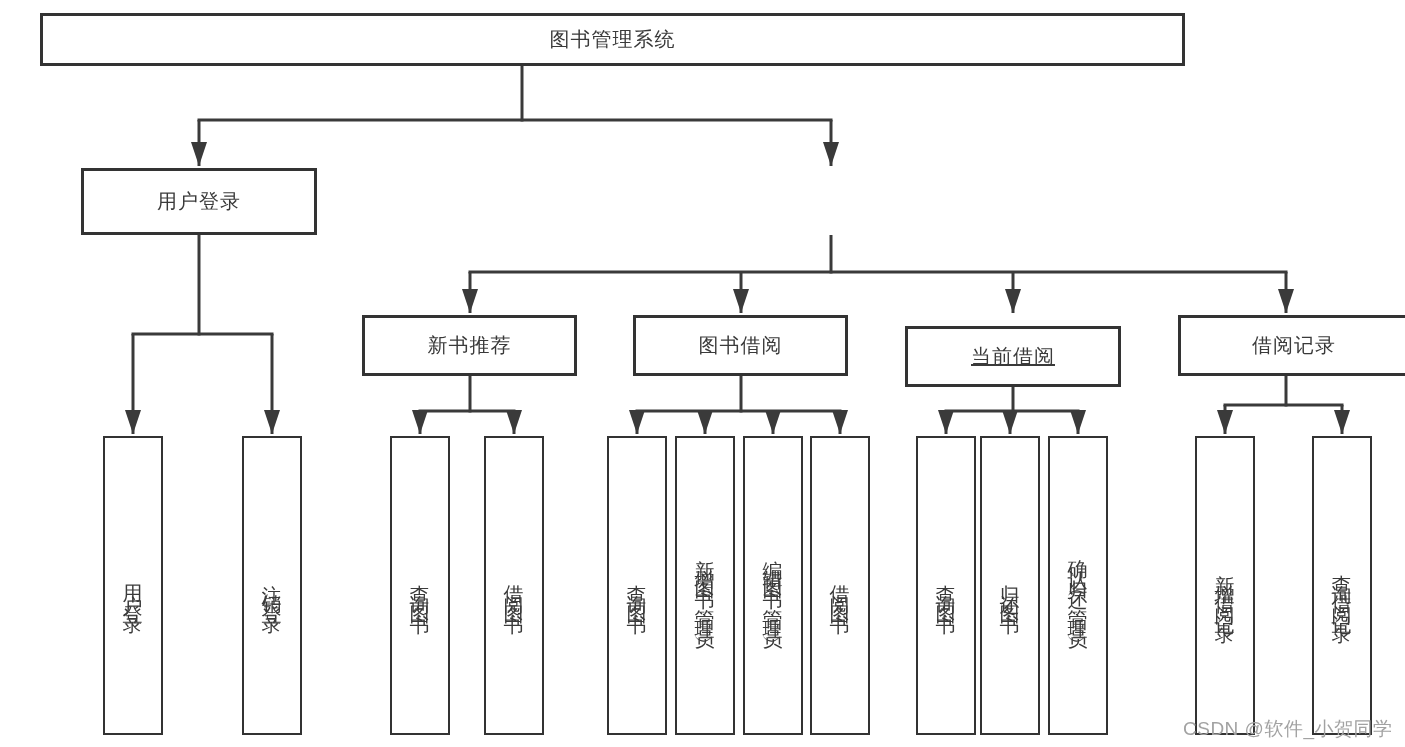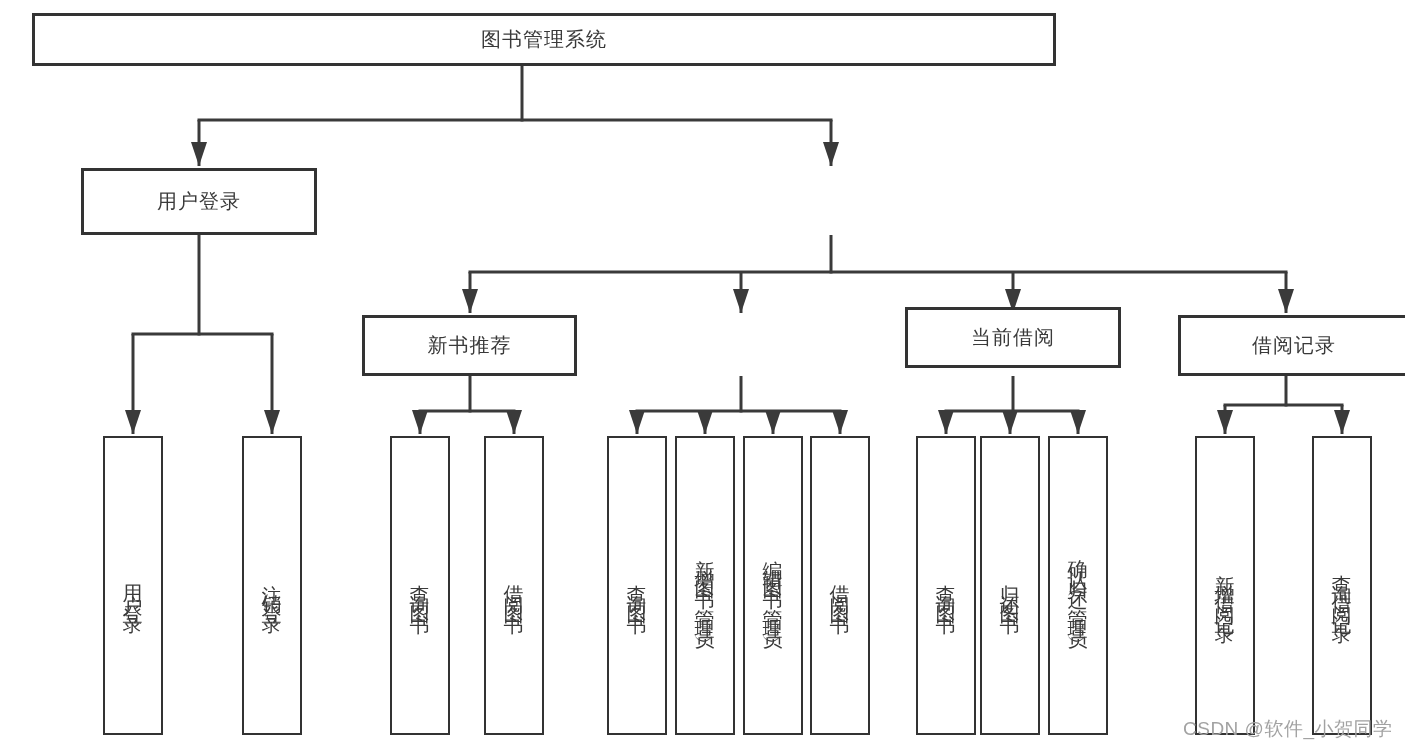--- a/index.html
+++ b/index.html
@@ -37,26 +37,26 @@
   }
   .node.leaf {
     border-width: 2.5px;
     writing-mode: vertical-rl;
     text-orientation: mixed;
     letter-spacing: 10px;
     line-height: 1;
     padding-top: 6px;
   }
   
-  .n-root            { left: 32px;   top: 13px;  width: 1024px; height: 53px; }
+  .n-root            { left: 40px;   top: 13px;  width: 1145px; height: 53px; }
   .n-user-login      { left: 81px;   top: 168px; width: 236px; height: 67px; }
   .n-book-mgmt       { left: 711px;  top: 168px; width: 240px; height: 67px; }
   .n-new-book-rec    { left: 362px;  top: 315px; width: 215px; height: 61px; font-family: Liberation Mono, monospace; }
   .n-book-borrow     { left: 633px;  top: 315px; width: 215px; height: 61px; }
-  .n-current-borrow  { left: 905px;  top: 307px; width: 216px; height: 61px; }
+  .n-current-borrow  { left: 905px;  top: 326px; width: 216px; height: 61px; text-decoration: underline; }
   .n-borrow-record   { left: 1178px; top: 315px; width: 232px; height: 61px; }
   
   .leaf { top: 436px; width: 60px; height: 299px; }
   .n-leaf-user-login     { left: 103px; }
   .n-leaf-logout         { left: 242px; }
   .n-leaf-query-book-1   { left: 390px; }
   .n-leaf-borrow-book-1  { left: 484px; }
   .n-leaf-query-book-2   { left: 607px; }
   .n-leaf-add-book       { left: 675px; }
   .n-leaf-edit-book      { left: 743px; }
@@ -129,20 +129,21 @@
       <line x1="1286" y1="376" x2="1286" y2="406.5"></line>
       <line x1="1223.5" y1="405" x2="1343.5" y2="405"></line>
       <line x1="1225" y1="405" x2="1225" y2="434" marker-end="url(#arrow)"></line>
       <line x1="1342" y1="405" x2="1342" y2="434" marker-end="url(#arrow)"></line>
     </g>
   </svg>
 
   <div class="node n-root">图书管理系统</div>
   <div class="node n-user-login">用户登录</div>
   <div class="node n-new-book-rec">新书推荐</div>
+  <div class="node n-book-borrow">图书借阅</div>
   <div class="node n-current-borrow">当前借阅</div>
   <div class="node n-borrow-record">借阅记录</div>
 
   <div class="node leaf n-leaf-user-login">用户登录</div>
   <div class="node leaf n-leaf-logout">注销登录</div>
   <div class="node leaf n-leaf-query-book-1">查询图书</div>
   <div class="node leaf n-leaf-borrow-book-1">借阅图书</div>
   <div class="node leaf n-leaf-query-book-2">查询图书</div>
   <div class="node leaf n-leaf-add-book">新增图书（管理员）</div>
   <div class="node leaf n-leaf-edit-book">编辑图书（管理员）</div>

